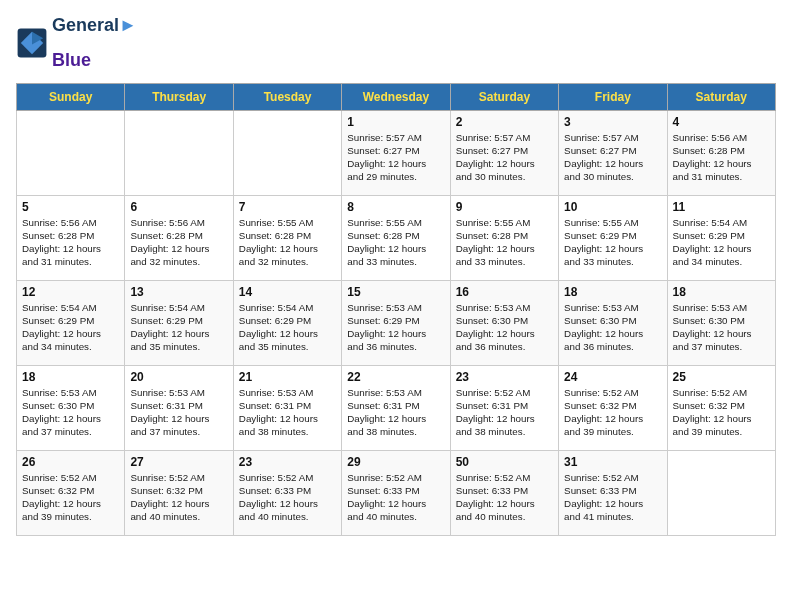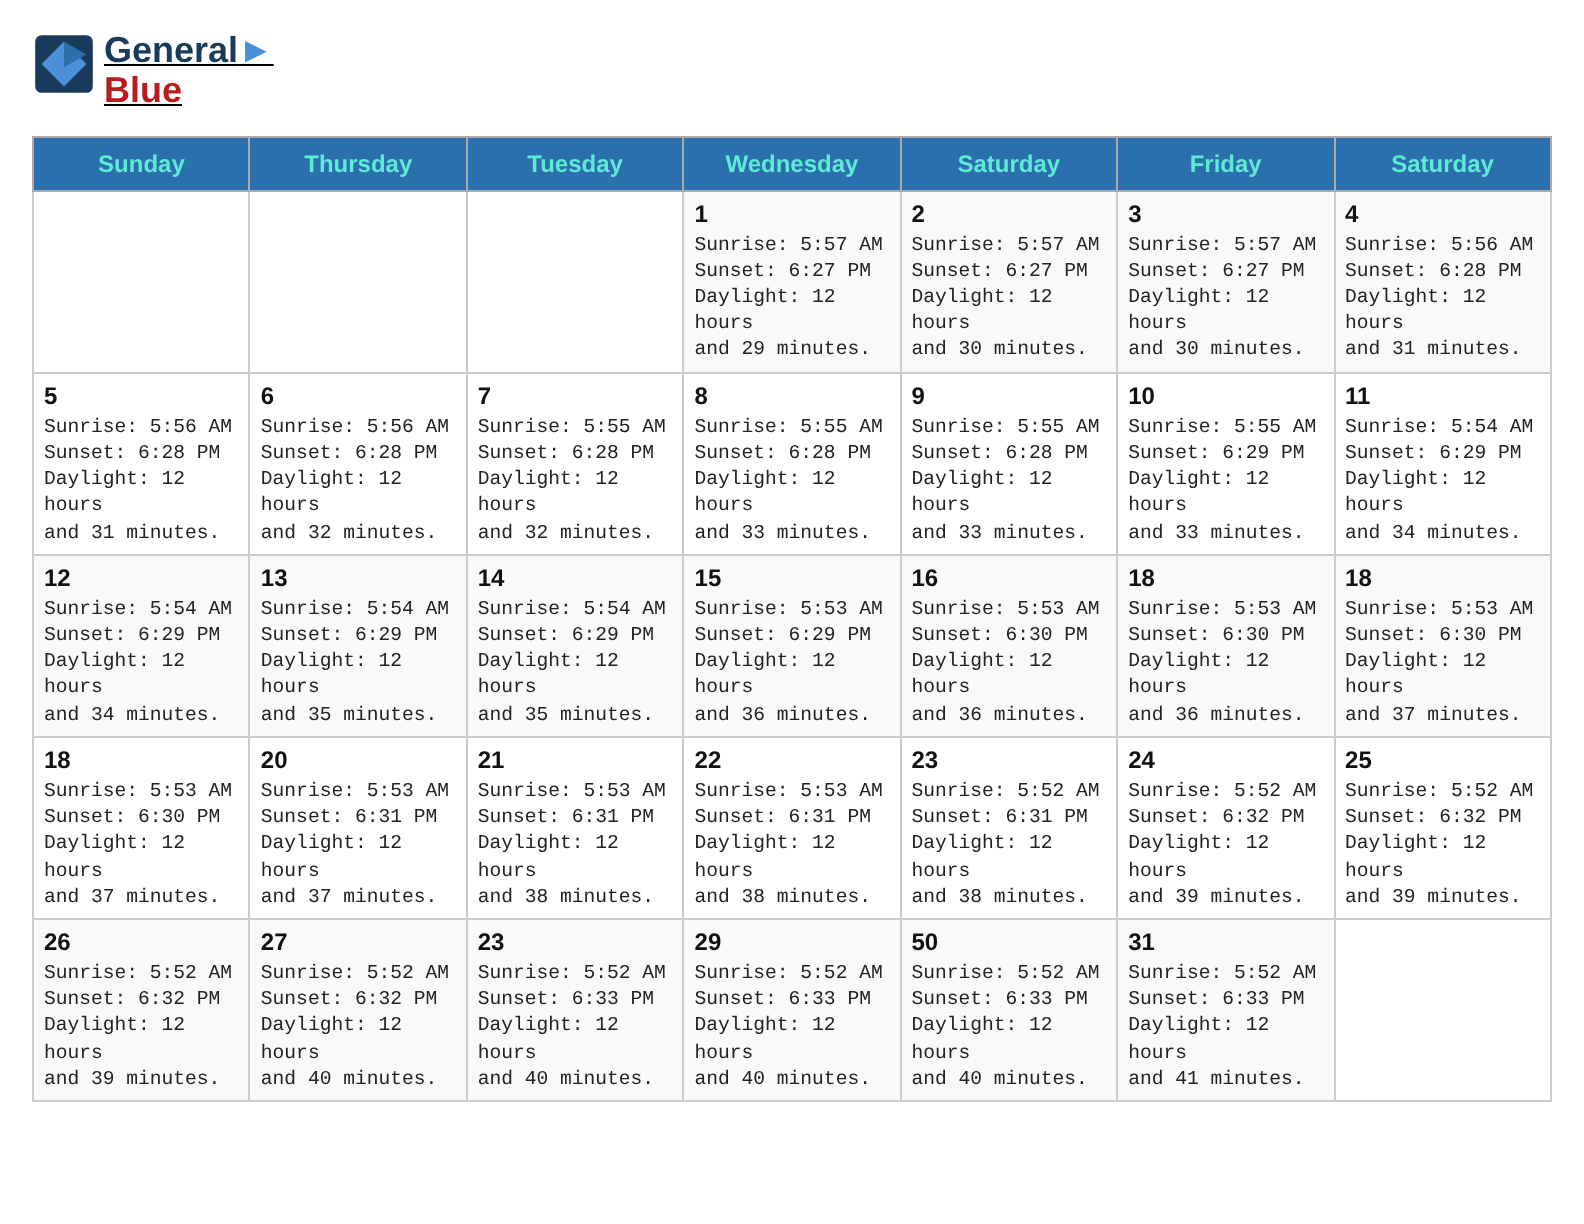--- a/index.html
+++ b/index.html
@@ -11,21 +11,21 @@
       padding: 16px;
     }
     .header {
       display: flex;
       justify-content: space-between;
       align-items: flex-start;
       margin-bottom: 12px;
     }
     .logo {
       display: flex;
-      text-decoration: underline;
+      align-items: center;
     }
     .logo-text {
       font-size: 18px;
       font-weight: bold;
       color: #1a3a5c;
       line-height: 1.1;
     }
     .logo-text span {
       color: #4a90d9;
     }
@@ -46,21 +46,21 @@
       font-size: 14px;
       color: #333;
     }
     table {
       width: 100%;
       border-collapse: collapse;
       font-size: 10.5px;
     }
     thead tr th {
       background-color: #2c6fad;
-      color: #5eead4;
+      color: #fde047;
       text-align: center;
       padding: 6px 4px;
       font-size: 12px;
       border: 1px solid #aaa;
     }
     tbody tr td {
       border: 1px solid #ccc;
       vertical-align: top;
       padding: 4px 5px;
       width: calc(100% / 7);
@@ -74,39 +74,38 @@
     .day-num {
       font-weight: bold;
       font-size: 12px;
       margin-bottom: 2px;
       color: #111;
     }
     .day-info {
       color: #222;
       font-size: 9.8px;
       line-height: 1.35;
-      font-family: Liberation Mono, monospace;
     }
     .empty {
       background: #fff !important;
     }
   </style>
 </head>
 <body>
 
 <div class="header">
   <div class="logo">
     <svg class="logo-icon" viewBox="0 0 40 40">
       <rect x="2" y="2" width="36" height="36" rx="4" fill="#1a3a5c"></rect>
       <polygon points="20,6 34,20 20,34 6,20" fill="#4a90d9"></polygon>
       <polygon points="20,6 34,14 20,22" fill="#2c6fad"></polygon>
     </svg>
     <div class="logo-text">
       <div>General<span>►</span></div>
-      <div style="color:#b91c1c;">Blue</div>
+      <div style="color:#4c1d95;margin-top:15px;">Blue</div>
     </div>
   </div>
   <div class="title-block">
     <div class="month-year"></div>
     <div class="location"></div>
   </div>
 </div>
 
 <table>
   <thead>

